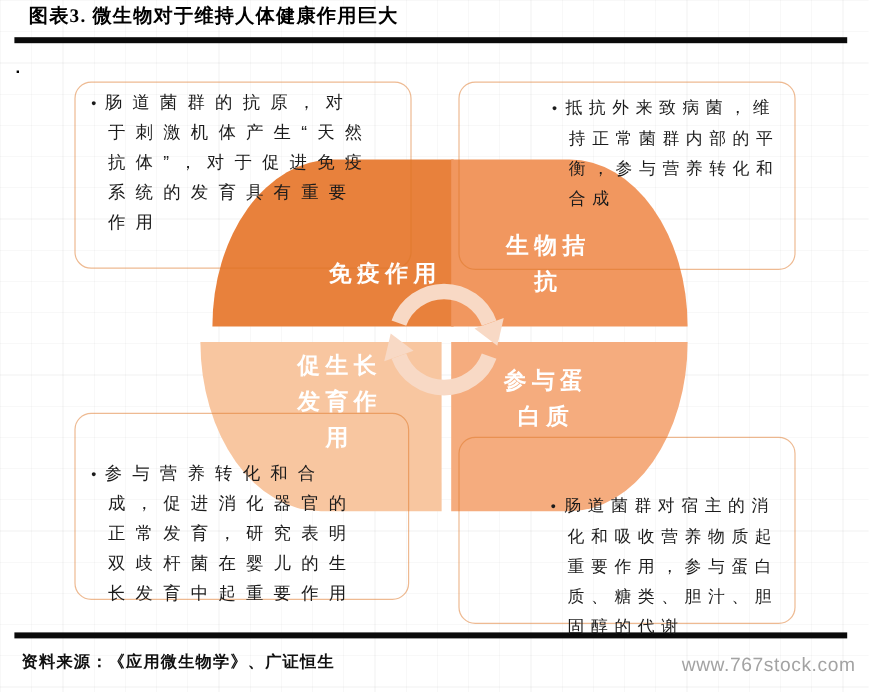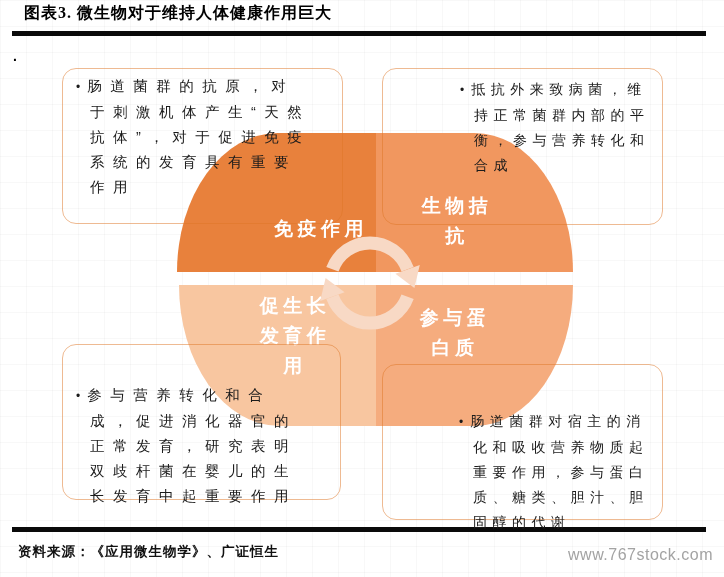--- a/index.html
+++ b/index.html
@@ -31,21 +31,21 @@
   .note-tl{left:13px;top:5px;width:224px;}
   .note-tr{right:6px;top:8px;width:182px;}
   .note-bl{left:13px;top:38px;width:224px;}
   .note-br{right:5px;top:44px;width:184px;}
   .bullet{font-size:12px;margin-right:7px;letter-spacing:0;}
 
   
   .quad{position:absolute;z-index:2;padding-left:25px;}
   .quad-tl{left:177px;top:133px;width:176px;height:139px;border-top-left-radius:50% 100%;}
   .quad-tr{left:376px;top:133px;width:172px;height:139px;border-top-right-radius:50% 100%;}
-  .quad-bl{left:179px;top:285px;width:176px;height:141px;border-bottom-left-radius:50% 100%;}
+  .quad-bl{left:167px;top:285px;width:176px;height:141px;border-bottom-left-radius:50% 100%;}
   .quad-br{left:376px;top:285px;width:172px;height:141px;border-bottom-right-radius:50% 100%;}
   .qlabel{
     position:absolute;color:#fff;font-weight:bold;font-size:19px;
     letter-spacing:4.5px;line-height:30px;text-align:center;
   }
   .qlabel-tl{right:10px;bottom:28px;white-space:nowrap;margin-top:18px;}
   .qlabel-tr{left:41px;top:58px;width:80px;}
   .qlabel-bl{left:76px;top:6px;width:80px;}
   .qlabel-br{left:39px;top:18px;width:80px;}
 

